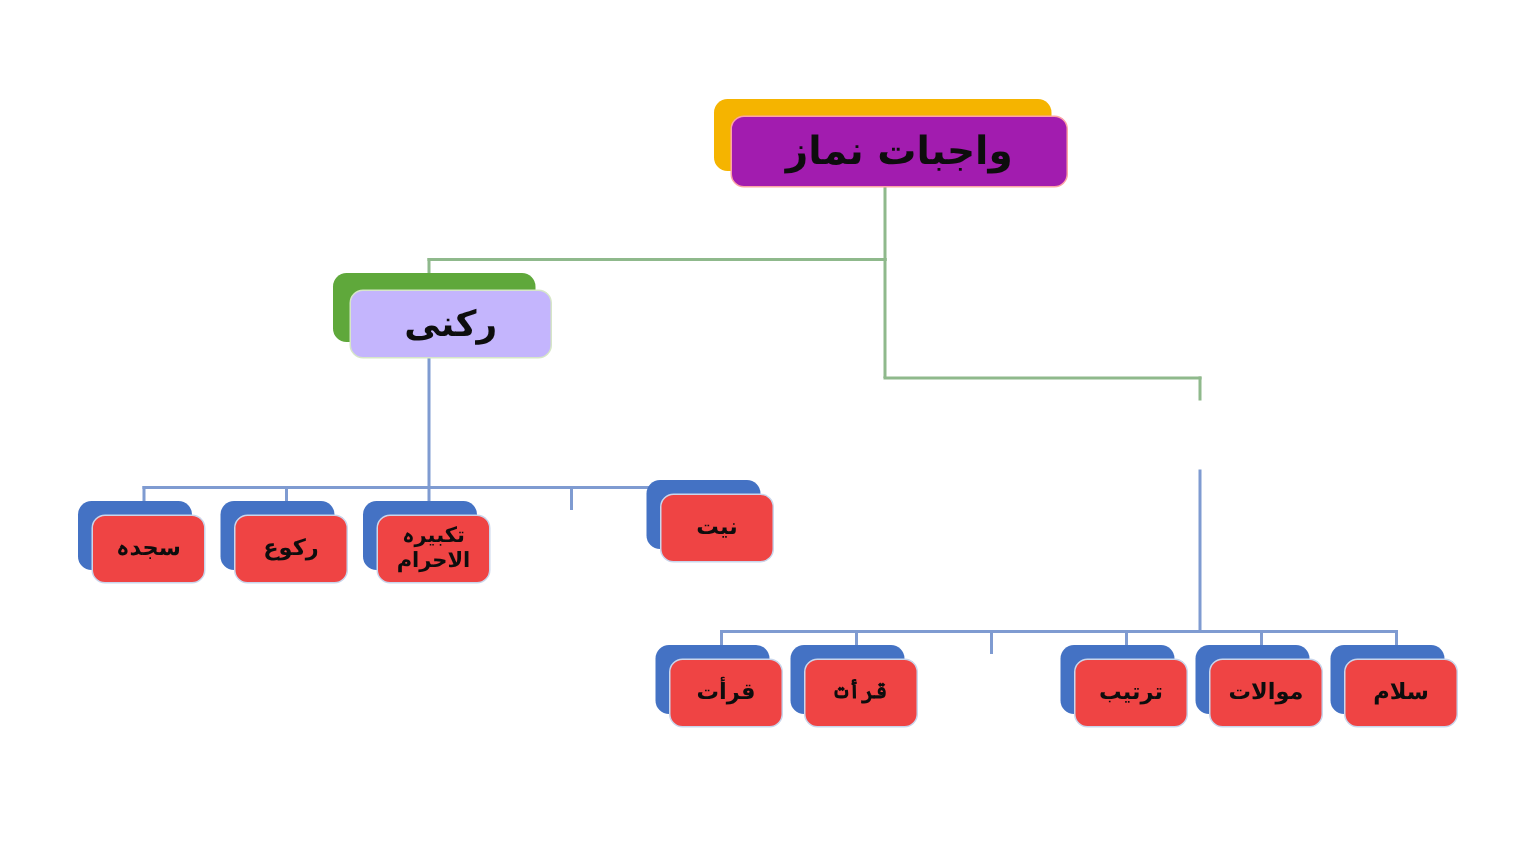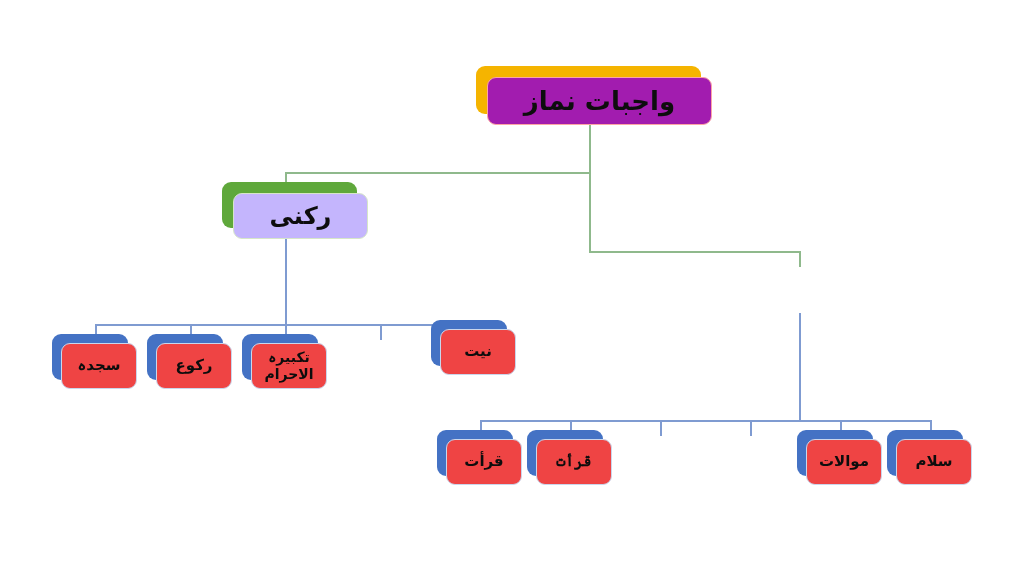--- a/index.html
+++ b/index.html
@@ -154,20 +154,24 @@
   </div>
 
   <div class="node leaf" style="left:437px; top:430px;">
     <div class="shadow"></div>
     <div class="card">قرأت</div>
   </div>
   <div class="node leaf" style="left:527px; top:430px;font-family:Liberation Serif, serif;">
     <div class="shadow"></div>
     <div class="card">قرأت</div>
   </div>
+  <div class="node leaf" style="left:707px; top:430px;">
+    <div class="shadow"></div>
+    <div class="card">ترتیب</div>
+  </div>
   <div class="node leaf" style="left:797px; top:430px;">
     <div class="shadow"></div>
     <div class="card">موالات</div>
   </div>
   <div class="node leaf" style="left:887px; top:430px;">
     <div class="shadow"></div>
     <div class="card">سلام</div>
   </div>
 
 </div>

